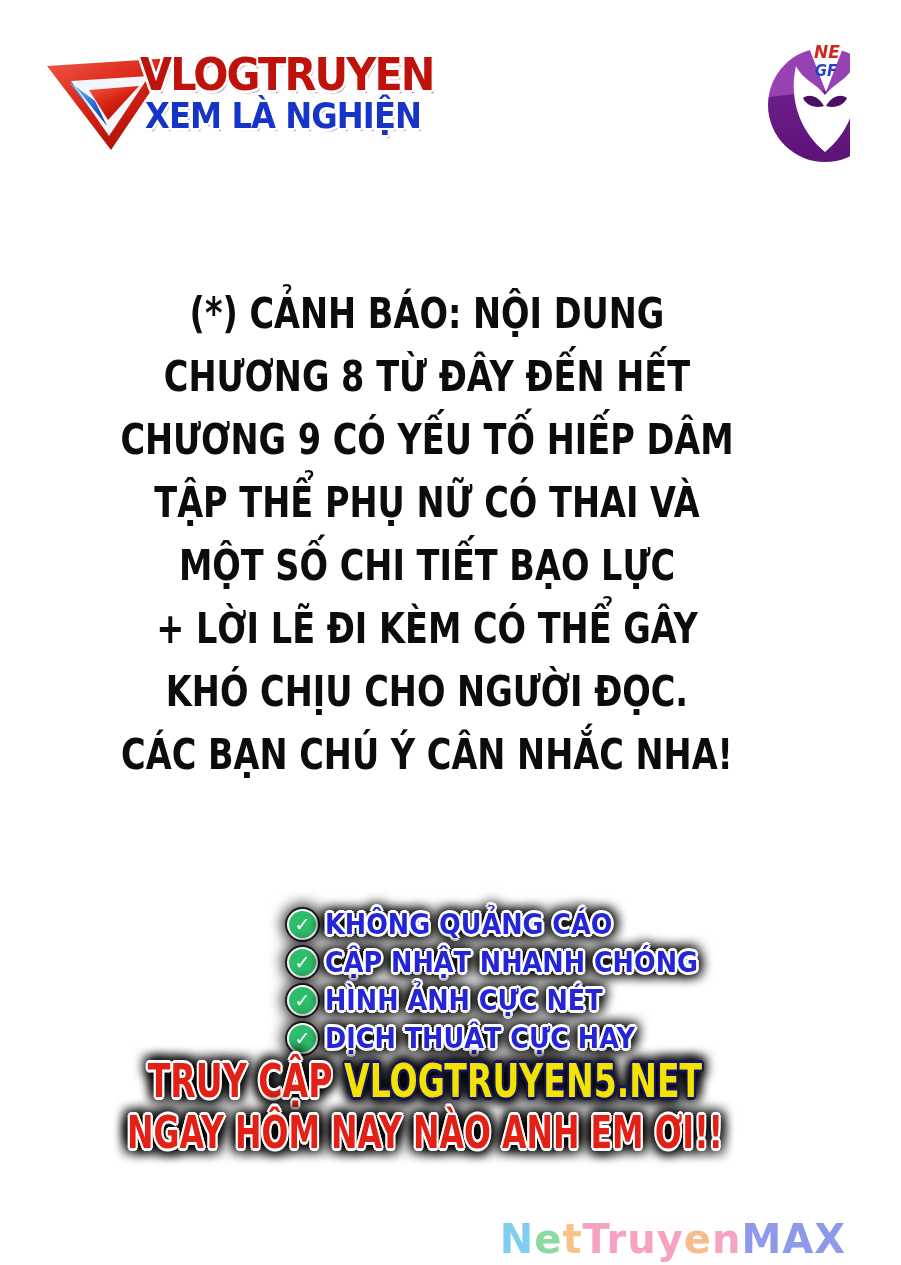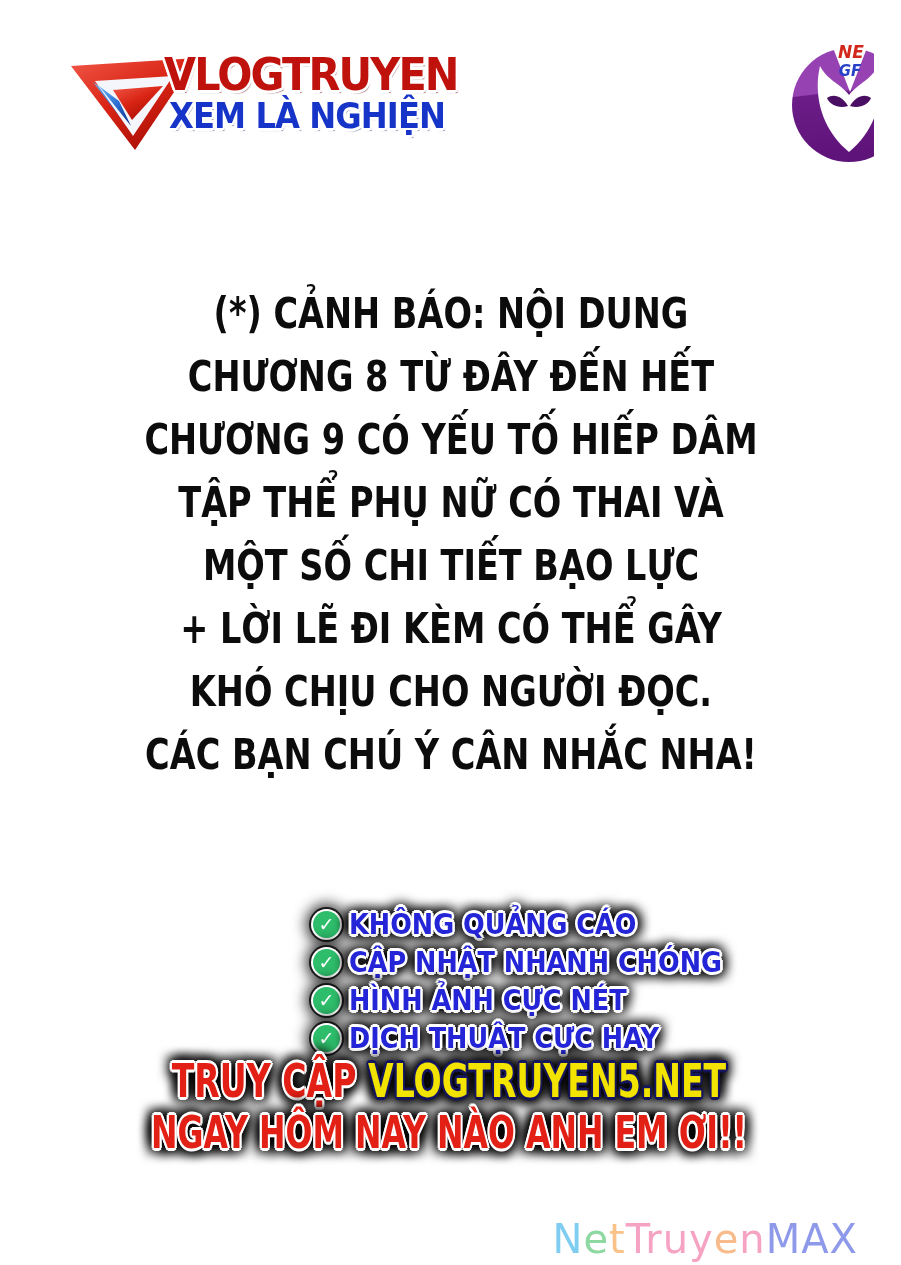--- a/index.html
+++ b/index.html
@@ -1,18 +1,18 @@
 <!DOCTYPE html>
 <html><head>
 <meta charset="utf-8">
 <style>
   html,body { margin:0; padding:0; background:#ffffff; }
   .page {
     position:relative; width:850px; height:1265px; background:#ffffff;
-    overflow:hidden; font-family:"DejaVu Sans", sans-serif;margin-left:24px;
+    overflow:hidden; font-family:"DejaVu Sans", sans-serif;
   }
 
   
   .site-logo { position:absolute; left:45px; top:52px; width:410px; height:100px; }
   .logo-tri  { position:absolute; left:0; top:4px; }
   .logo-title {
     position:absolute; left:95px; top:-4px; white-space:nowrap;
     font-size:45px; font-weight:bold; letter-spacing:-2px;
     transform:scaleX(0.92); transform-origin:left center;
     color:#c0120c;
@@ -85,22 +85,22 @@
     color:#f2e300;
     text-shadow:
       -2px -2px 0 #16165e, 2px -2px 0 #16165e, -2px 2px 0 #16165e, 2px 2px 0 #16165e,
       0 -3px 0 #16165e, 0 3px 0 #16165e, -3px 0 0 #16165e, 3px 0 0 #16165e,
       0 0 10px #000, 0 0 14px #000, 0 0 18px #000,
       7px 6px 13px #000, -7px -6px 13px #000, 7px -6px 13px #000, -7px 6px 13px #000;
   }
 
   
   .watermark {
-    position:absolute; top:1216px; right:16px; white-space:nowrap;
-    font-size:40px; font-weight:normal; letter-spacing:1px;
+    position:absolute; top:1216px; right:4px; white-space:nowrap;
+    font-size:40px; font-weight:bold; letter-spacing:1px;
   }
 </style>
 </head>
 <body>
 
 <div class="page">
 
   <div class="site-logo">
     <svg class="logo-tri" width="135" height="96" viewBox="0 0 135 96">
       <defs>

